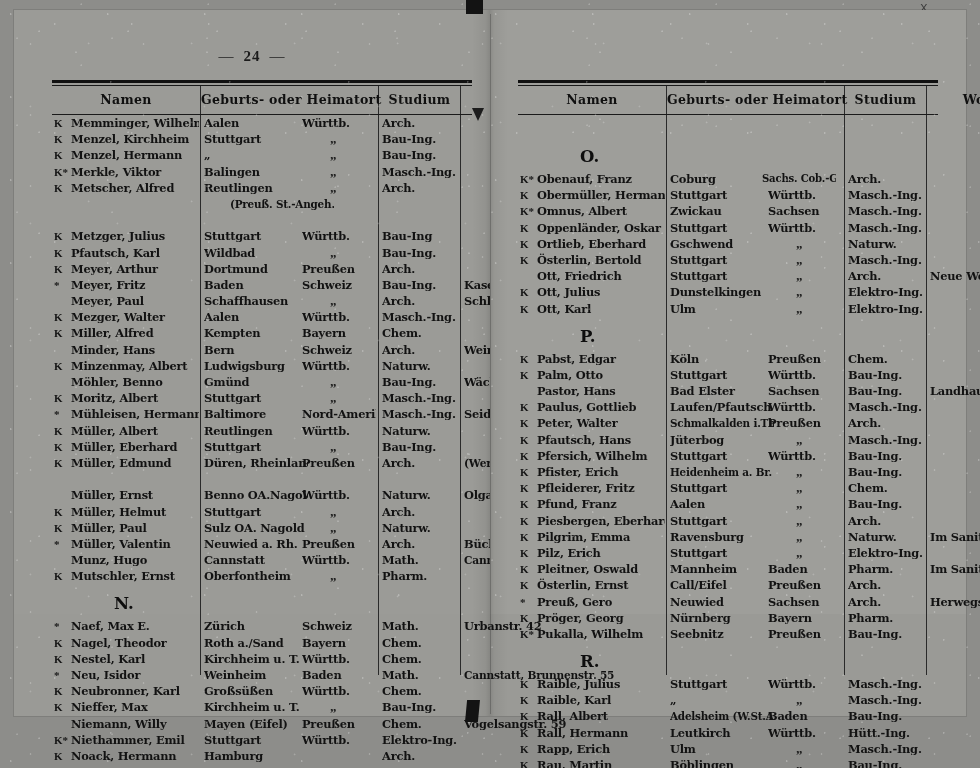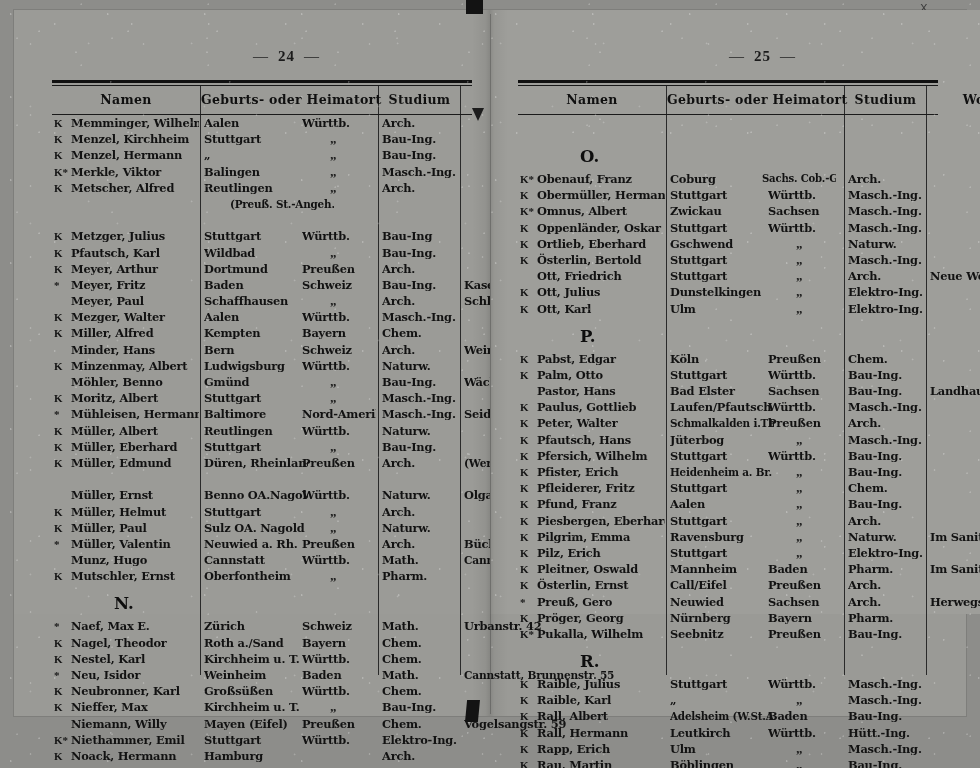--- a/index.html
+++ b/index.html
@@ -52,21 +52,20 @@
     width: 952px;
     height: 706px;
     background: #9a9a96;
     box-shadow: 0 0 0 1px rgba(0,0,0,.10);
   }
   .page {
     position: absolute;
     top: 0;
     height: 604px;
     background: #9d9d99;
-    padding-left: 23px;
   }
   #page-left  { left: 0;    width: 476px; background: #9b9b97; }
   #page-right { left: 476px; width: 476px; background: #9e9e9a; }
 
   
   #gutter {
     position: absolute;
     left: 458px;
     top: 0;
     width: 36px;
@@ -532,23 +531,20 @@
               <span class="c-k roman">K</span>
               <span class="c-name fr">Noack, Hermann</span>
               <span class="c-place fr">Hamburg</span>
               <span class="c-study fr">Arch.</span>
             </div>
           </div>
       </div>
     </div>
 
     <div class="page" id="page-right">
-      <div class="folio">
-        <span class="dash">—</span><span>25</span><span class="dash">—</span>
-      </div>
 
       <div class="tbl">
         <div class="rule-thick"></div>
         <div style="height:2px"></div>
         <div class="rule-thin"></div>
 
         <div class="head-band">
           <div class="vrule" style="left:148px;top:0;height:28px"></div>
           <div class="vrule" style="left:326px;top:0;height:28px"></div>
           <div class="vrule" style="left:408px;top:0;height:28px"></div>

